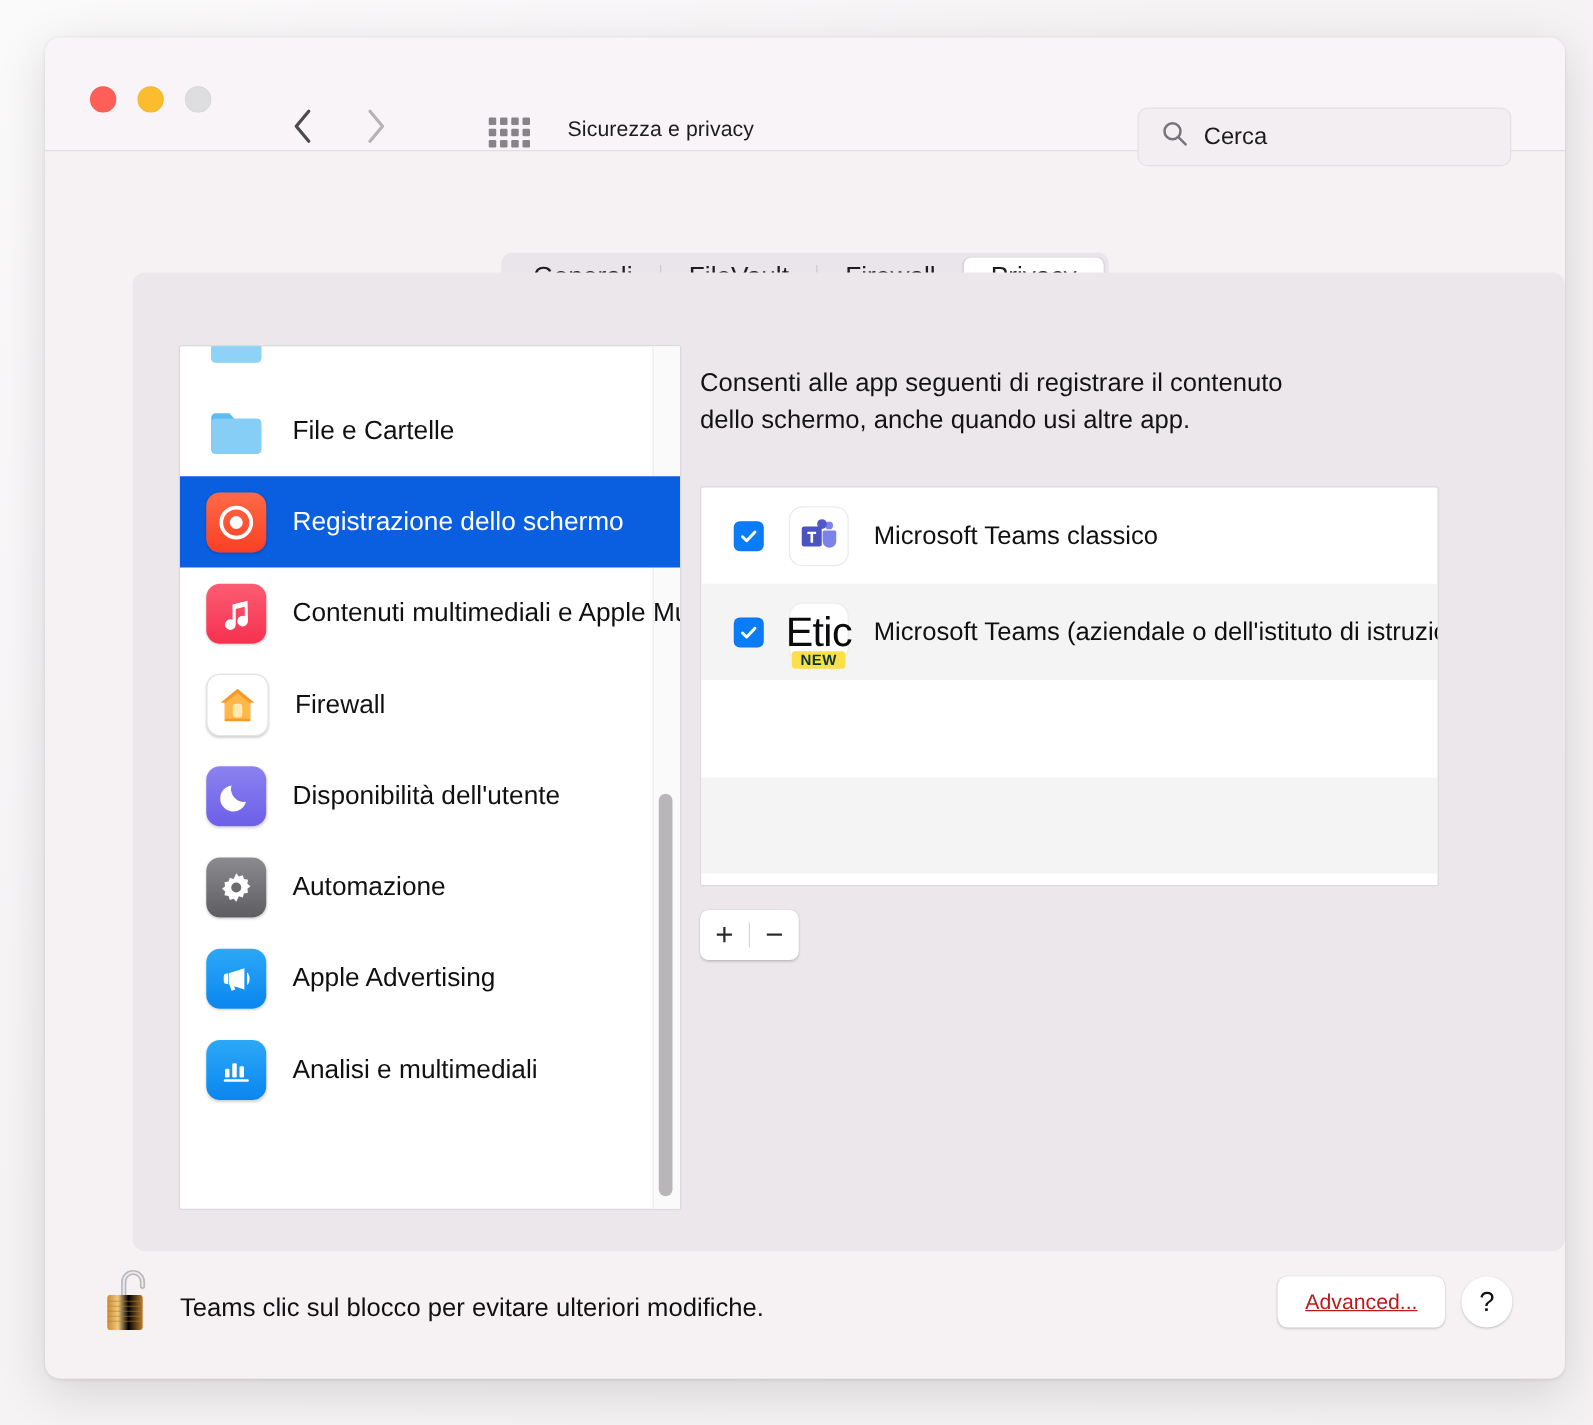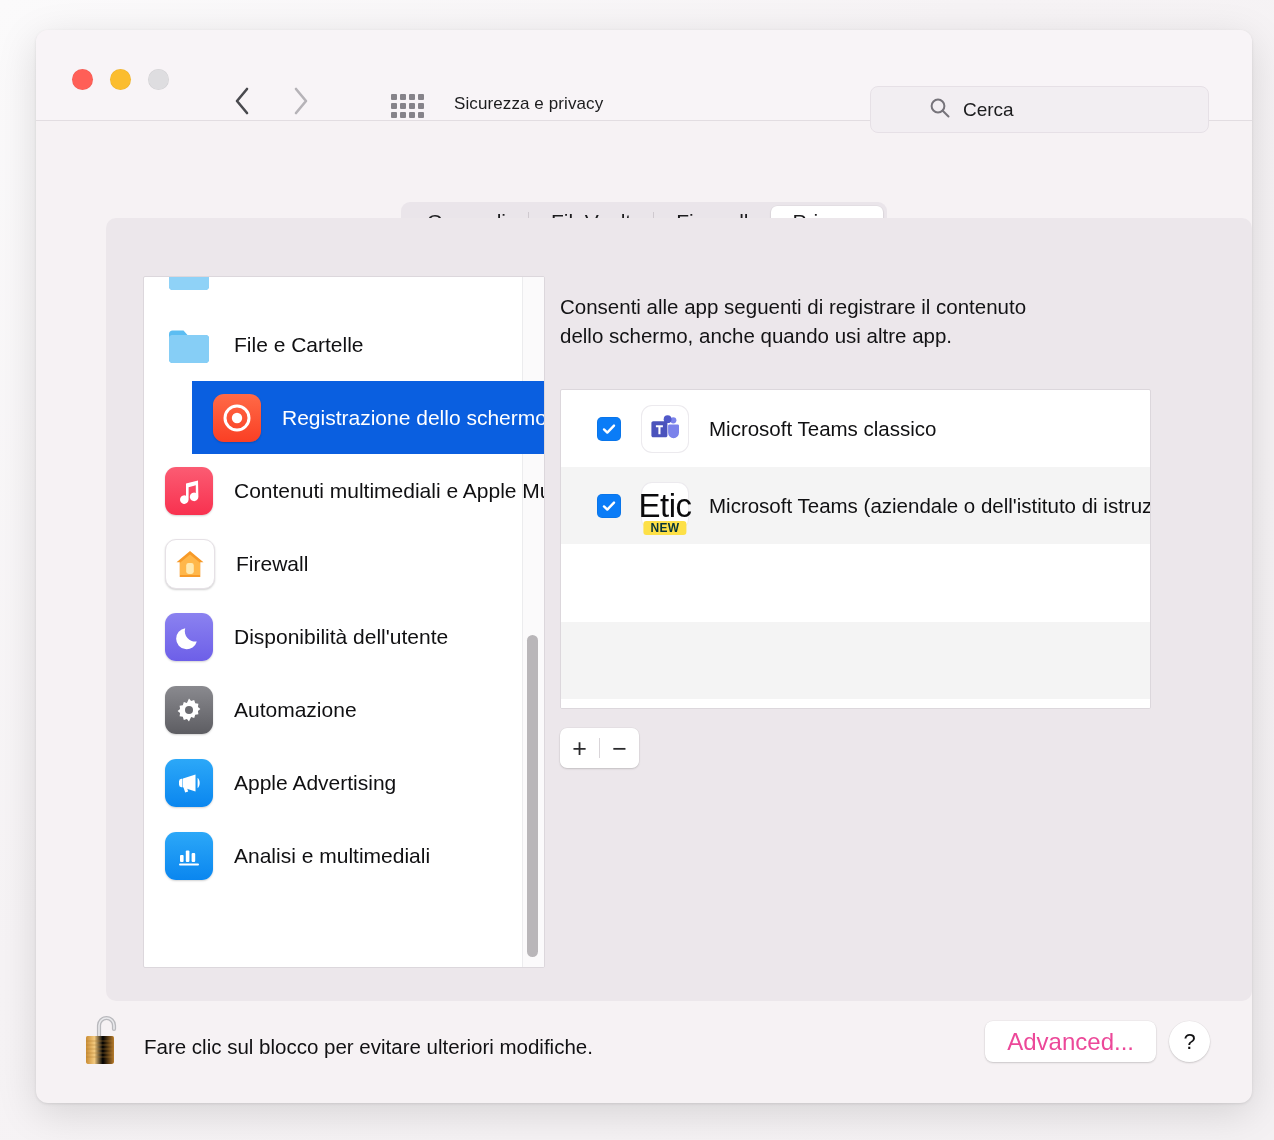--- a/index.html
+++ b/index.html
@@ -86,21 +86,20 @@
     position: absolute;
     right: 43px;
     top: 56px;
     width: 297px;
     height: 45px;
     background: #f2eef2;
     border: 1px solid #e6e0e6;
     border-radius: 8px;
     display: flex;
     align-items: center;
-    padding-left: 40px;
   }
   .searchbox .mag { margin-left: 18px; margin-right: 12px; display: block; }
   .search-input {
     border: 0;
     background: transparent;
     outline: none;
     font-family: "Liberation Sans", sans-serif;
     font-size: 19px;
     color: #1c1c1e;
     width: 210px;
@@ -181,21 +180,21 @@
   .sb-clip { position: relative; margin-top: -42px; }
 
   .sb-item {
     display: flex;
     align-items: center;
     height: 73px;
     padding-left: 21px;
     box-sizing: border-box;
     cursor: default;
   }
-  .sb-item.selected { background: #0a5fe0; margin-left: 48px; }
+  .sb-item.selected { background: #0a5fe0; }
   .sb-item.selected .sb-label { color: #ffffff; }
   .sb-label {
     font-size: 21px;
     color: #101012;
     margin-left: 21px;
     white-space: nowrap;
   }
   .sb-label.gap-hack { letter-spacing: 0px; }
 
   .appicon {
@@ -272,21 +271,21 @@
     height: 318px;
     background: #ffffff;
     border: 1px solid #dcd7dc;
     border-radius: 2px;
     overflow: hidden;
   }
   .app-row {
     display: flex;
     align-items: center;
     height: 77px;
-    padding-left: 36px;
+    padding-left: 26px;
     box-sizing: border-box;
   }
   .app-row.alt { background: #f4f4f4; }
   .app-row.empty { padding: 0; }
 
   .cbx {
     width: 24px; height: 24px;
     border-radius: 5px;
     background: #0a7cf7;
     flex: 0 0 24px;
@@ -381,23 +380,24 @@
   .advanced-btn {
     position: absolute;
     right: 96px;
     top: 20px;
     height: 41px;
     padding: 0 22px;
     border-radius: 8px;
     background: #ffffff;
     box-shadow: 0 1px 2px rgba(0,0,0,0.16), 0 0 0 0.5px rgba(0,0,0,0.05);
     display: flex; align-items: center;
-    font-size: 24px;
-    color: #ec4899;
+    font-size: 17px;
+    color: #b91c1c;
     cursor: default;
+    text-decoration: underline;
   }
   .help-btn {
     position: absolute;
     right: 42px;
     top: 20px;
     width: 41px;
     height: 41px;
     border-radius: 50%;
     background: #ffffff;
     box-shadow: 0 1px 2px rgba(0,0,0,0.16), 0 0 0 0.5px rgba(0,0,0,0.05);
@@ -656,20 +656,20 @@
           <g stroke="#b07f33" stroke-width="0.8" opacity="0.6">
             <line x1="5" y1="32" x2="33" y2="32"></line>
             <line x1="5" y1="36" x2="33" y2="36"></line>
             <line x1="5" y1="40" x2="33" y2="40"></line>
             <line x1="5" y1="44" x2="33" y2="44"></line>
             <line x1="5" y1="48" x2="33" y2="48"></line>
           </g>
         </svg>
       </span>
 
-      <span class="lock-note">Fare clic sul blocco per evitare ulteriori modifiche.</span>
+      <span class="lock-note">Teams clic sul blocco per evitare ulteriori modifiche.</span>
 
       <span class="advanced-btn">Advanced...</span>
       <span class="help-btn">?</span>
     </div>
 
   </div>
 </div>
 
 </body></html>

